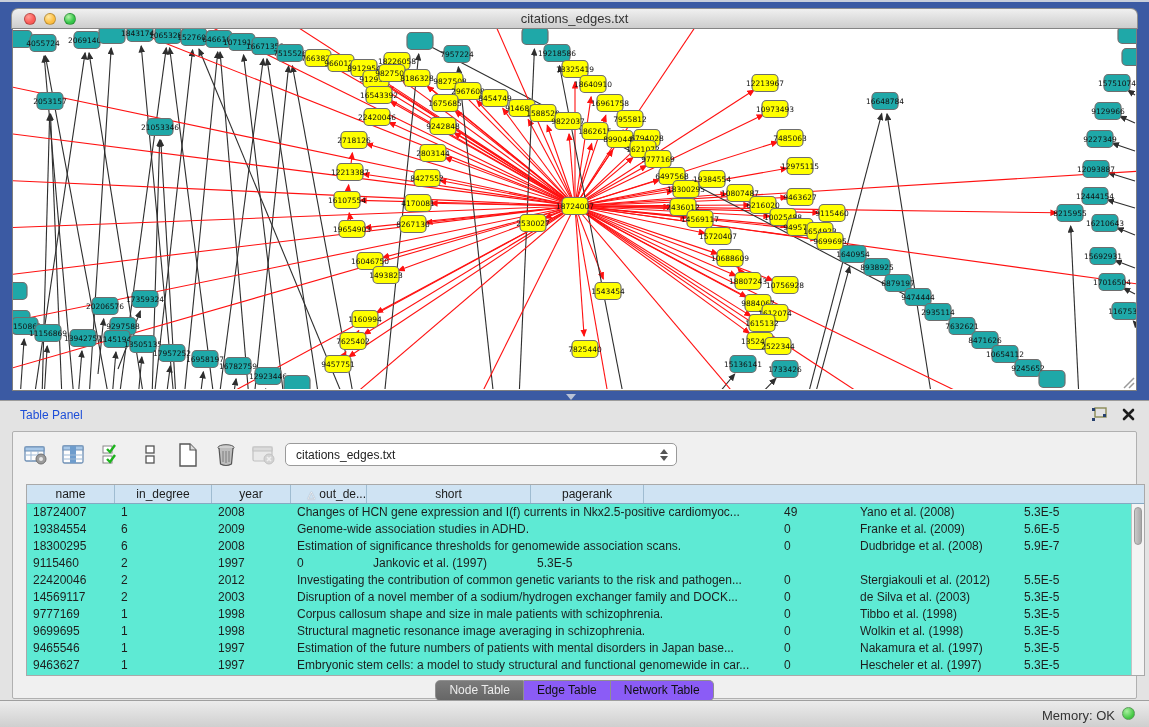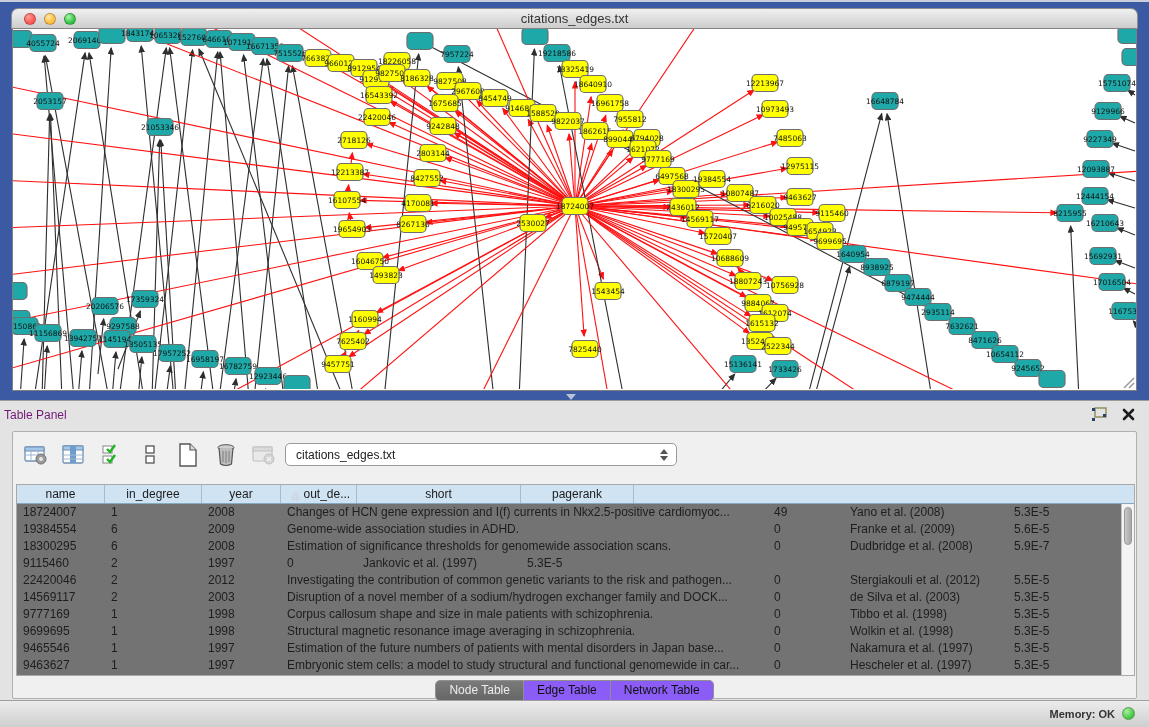--- a/index.html
+++ b/index.html
@@ -19,37 +19,37 @@
   .light.grn { background:radial-gradient(circle at 35% 30%, #b4f3a8,#35c649 60%); }
   #canvas-wrap { position:relative; margin:0 1px; width:1125px; height:362px; background:#fff; border:1px solid #7f7f7f; border-top:none; overflow:hidden; }
   #net-svg { display:block; }
   #splitter { position:absolute; left:0; top:390px; width:1149px; height:10px; }
   #splitter .grip { position:absolute; left:566px; top:2px; width:0; height:0;
     border-left:5px solid transparent; border-right:5px solid transparent; border-top:6px solid #b9c2d6; }
 
   
   #table-panel { position:absolute; left:0; top:400px; width:1149px; height:300px; background:#e3e3e3; border-top:1px solid #9b9b9b; }
   #panel-header { position:relative; height:28px; }
-  #panel-header .ptitle { position:absolute; left:4px; top:7px; font-size:12px; color:#701a75; }
+  #panel-header .ptitle { position:absolute; left:20px; top:7px; font-size:12px; color:#1d4ed8; }
   #panel-header .pbtns { position:absolute; right:14px; top:6px; display:flex; gap:14px; align-items:center; }
   #panel-inner { position:absolute; left:12px; top:30px; width:1125px; height:268px;
     background:#f0f0f0; border:1px solid #b0b0b0; border-radius:2px; }
   #toolbar { position:absolute; left:10px; top:8px; height:30px; display:flex; align-items:center; gap:12px; }
   .tbtn { width:26px; height:24px; display:flex; align-items:center; justify-content:center; }
   .tbtn.disabled { opacity:.45; }
   #fx-label { font-size:13px; font-style:italic; font-family:"Liberation Serif", serif; font-weight:bold; color:#222; }
   #source-combo { position:absolute; left:272px; top:11px; width:392px; height:23px; background:#fff;
     border:1px solid #9a9a9a; border-radius:5px; font-size:12px; color:#222; display:flex; align-items:center; }
   #source-combo .ctext { flex:1; padding-left:10px; }
   #source-combo .carrows { width:20px; display:flex; flex-direction:column; align-items:center; gap:2px; padding-right:4px; }
   .tri-up { width:0; height:0; border-left:4px solid transparent; border-right:4px solid transparent; border-bottom:5px solid #555; }
   .tri-dn { width:0; height:0; border-left:4px solid transparent; border-right:4px solid transparent; border-top:5px solid #555; }
 
   
-  #tbl { position:absolute; left:3px; top:52px; width:1119px; height:192px; background:#737373; border:1px solid #a9a9a9; overflow:hidden; }
+  #tbl { position:absolute; left:13px; top:52px; width:1119px; height:192px; background:#5eead4; border:1px solid #a9a9a9; overflow:hidden; }
   #tbl-head { display:flex; height:19px; background:#cfe3f3; border-bottom:1px solid #86a9c2; }
   .hc { font-size:12px; color:#1c1c1c; text-align:center; line-height:18px; border-right:1px solid #9fbcd1;
         overflow:hidden; white-space:nowrap; }
   .hc .sort { margin-right:4px; font-size:10px; color:#fff; text-shadow:0 0 1px #667; }
   #tbl-body { position:relative; }
   .trow { display:flex; height:17px; }
   .td { font-size:12px; color:#1e1e1e; line-height:17px; padding-left:6px; overflow:hidden; white-space:nowrap; }
   .c0{width:88px;} .c1{width:97px;} .c2{width:79px;} .c3{width:487px;} .c4{width:76px;} .c5{width:164px;} .c6{width:113px;}
   #vscroll { position:absolute; right:0; top:19px; width:13px; height:171px; background:#f4f4f4; border-left:1px solid #c3c3c3; }
   #vscroll .thumb { position:absolute; left:2px; top:3px; width:8px; height:38px; border-radius:5px;
@@ -59,21 +59,21 @@
   #tabs { position:absolute; left:0; right:0; top:248px; text-align:center; }
   .tab { display:inline-block; font-size:12px; padding:2px 13px 3px; background:#8b5cf6; color:#111;
     border:1px solid #8f8f8f; border-left:none; }
   .tab:first-child { border-left:1px solid #8f8f8f; border-radius:5px 0 0 5px; }
   .tab:last-child { border-radius:0 5px 5px 0; }
   .tab.active { background:linear-gradient(#7b7b7b,#666); color:#ededed; }
 
   
   #status-bar { position:absolute; left:0; top:700px; width:1149px; height:27px;
     background:linear-gradient(#ececec,#cfcfcf); border-top:1px solid #9f9f9f; }
-  #status-bar .mem { position:absolute; right:34px; top:7px; font-size:11px; color:#333;font-weight:bold; }
+  #status-bar .mem { position:absolute; right:34px; top:7px; font-size:13px; color:#333; }
   #status-bar .dot { position:absolute; right:14px; top:6px; width:13px; height:13px; border-radius:50%;
     background:radial-gradient(circle at 35% 30%, #a9f0a0, #3fc63f 70%); border:1px solid #5a9b5a; }
 
   svg text.nlabel { font-family:"DejaVu Sans", sans-serif; font-size:7.5px; fill:#111; }
 </style>
 </head>
 <body>
 
 <div id="app">
 
@@ -841,21 +841,21 @@
             <span class="tri-up"></span>
             <span class="tri-dn"></span>
           </span>
       </div>
 
       <div id="tbl">
         <div id="tbl-head">
             <div class="hc c0">name</div>
             <div class="hc c1">in_degree</div>
             <div class="hc c2">year</div>
-            <div class="hc c4" style="text-align: center; padding-left: 5px;"><span class="sort">△</span>out_de...</div>
+            <div class="hc c4" style="text-align: right; padding-left: 5px;"><span class="sort">△</span>out_de...</div>
             <div class="hc c5">short</div>
             <div class="hc c6">pagerank</div>
           </div>
         <div id="tbl-body">
             <div class="trow">
               <div class="td c0">18724007</div>
               <div class="td c1">1</div>
               <div class="td c2">2008</div>
               <div class="td c3">Changes of HCN gene expression and I(f) currents in Nkx2.5-positive cardiomyoc...</div>
               <div class="td c4">49</div>

